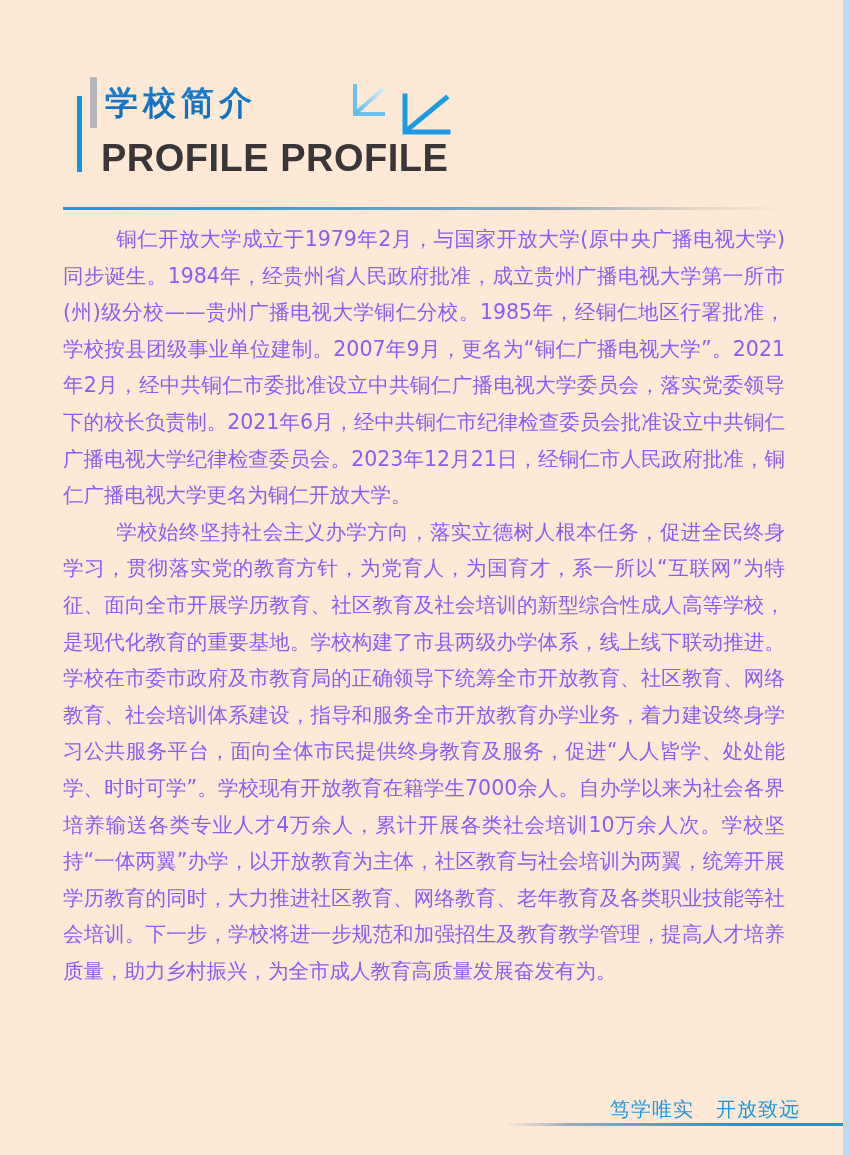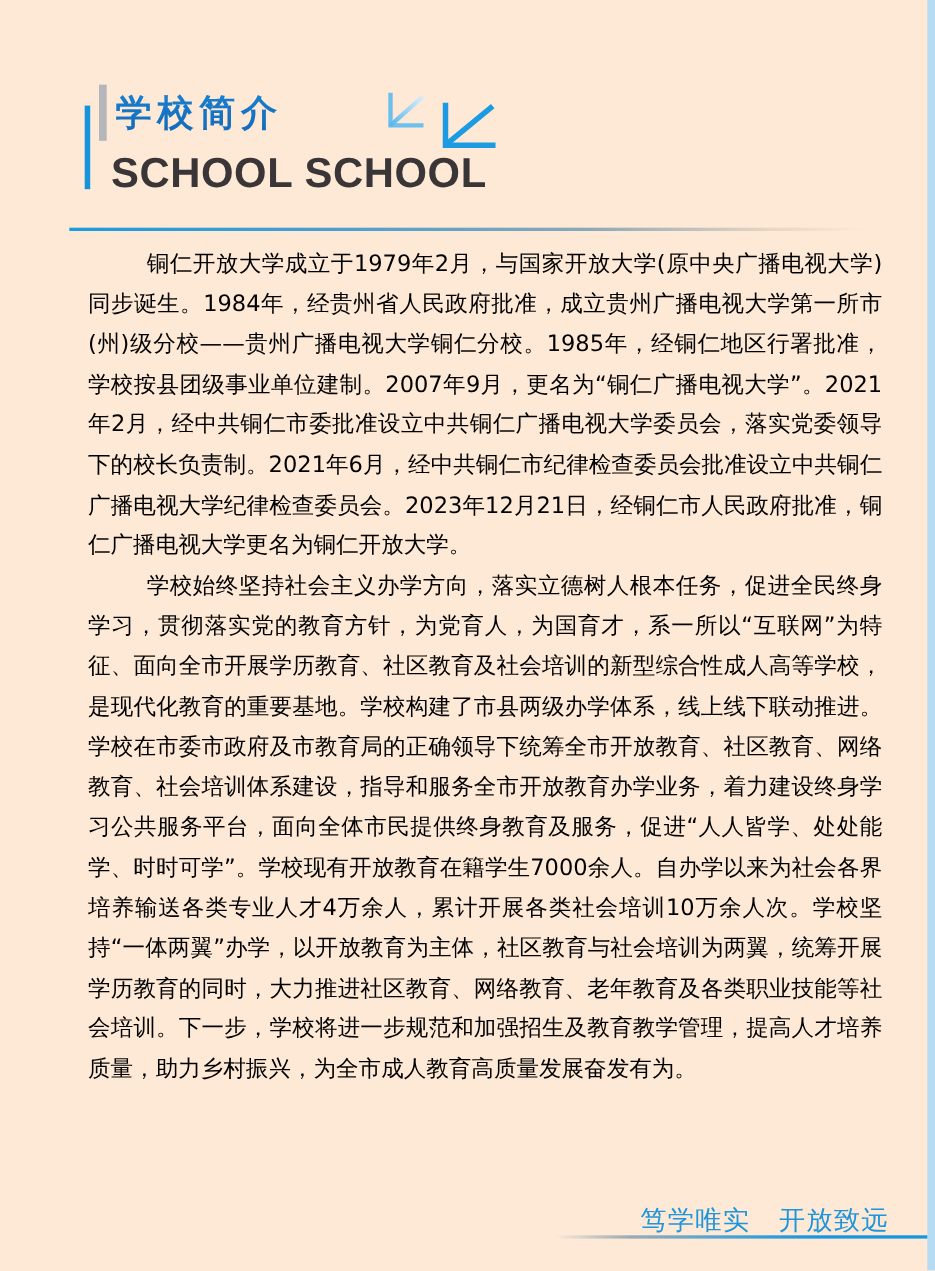--- a/index.html
+++ b/index.html
@@ -76,36 +76,35 @@
       top: 207px;
       width: 725px;
       height: 3px;
       background: linear-gradient(90deg, #1a9be0 0%, #4d9fce 35%, #8aa8b8 65%, rgba(220,200,180,0.6) 88%, rgba(253,233,214,0) 100%);
     }
     .content {
       position: absolute;
       left: 63px;
       top: 221px;
       width: 722px;
-      color: #000000;
+      color: #8b5cf6;
       font-family: "DejaVu Sans", sans-serif;
       font-size: 20.5px;
       line-height: 36.6px;
       text-align: justify;
-      margin-left: 17px;
     }
     .content p {
       margin: 0;
       text-indent: 2.6em;
     }
     .motto {
       position: absolute;
-      left: 582px;
+      left: 610px;
       top: 1094px;
-      font-size: 24px;
+      font-size: 20px;
       color: #1f96db;
       letter-spacing: 1px;
       white-space: pre;
       line-height: 30px;
     }
     .footer-rule {
       position: absolute;
       left: 505px;
       top: 1123px;
       width: 338px;
@@ -115,21 +114,21 @@
   </style>
 </head>
 <body>
 
 <div class="right-stripe"></div>
 
 <div class="bar-blue"></div>
 <div class="bar-gray"></div>
 
 <div class="title-cn">学校简介</div>
-<div class="title-en">SCHOOL SCHOOL</div>
+<div class="title-en">PROFILE PROFILE</div>
 
 <svg class="arrow-decor" viewBox="0 0 110 52" xmlns="http://www.w3.org/2000/svg">
   <defs>
     <linearGradient id="fadeArrow" x1="0" y1="1" x2="1" y2="0">
       <stop offset="0%" stop-color="#5bb8ec"></stop>
       <stop offset="100%" stop-color="#d6ecf8"></stop>
     </linearGradient>
   </defs>
   <g fill="none" stroke-linecap="square">
     <path d="M10 2 L10 30 L38 30" stroke="#6cc0ee" stroke-width="4"></path>

